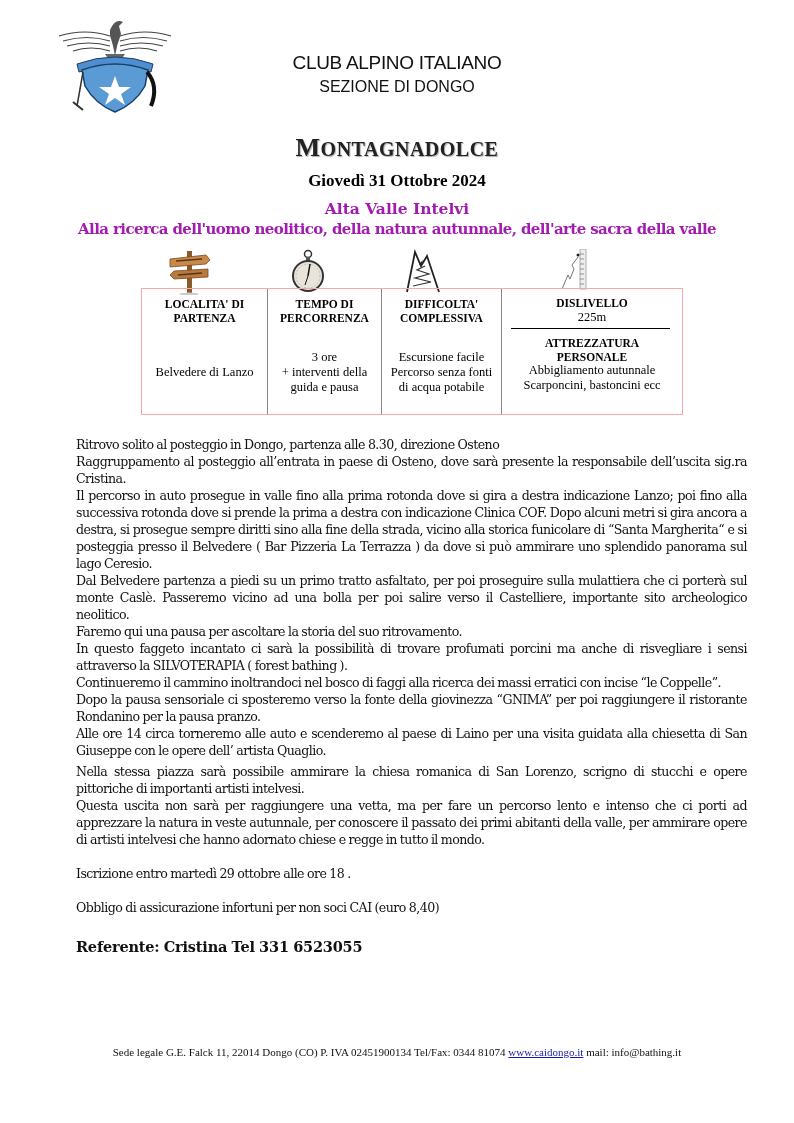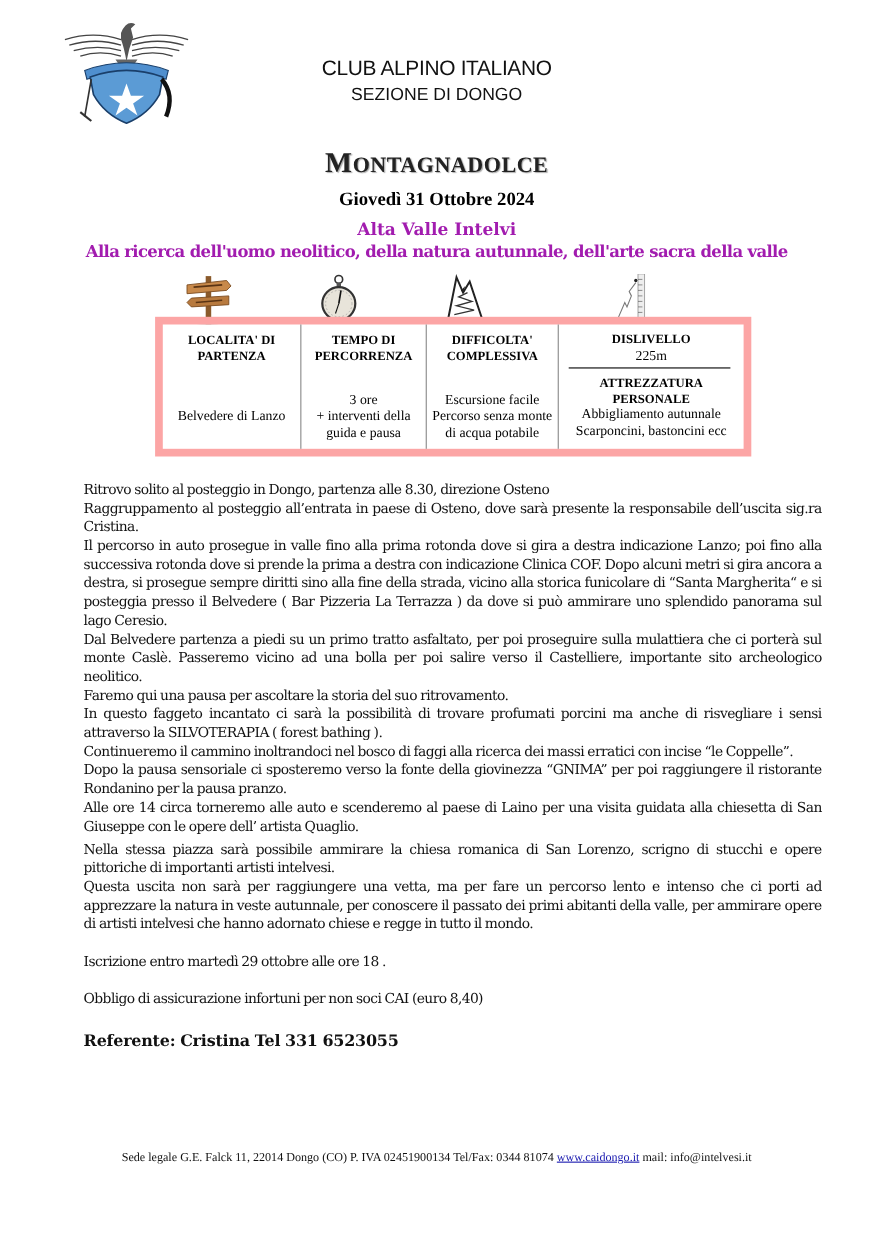--- a/index.html
+++ b/index.html
@@ -21,21 +21,21 @@
   .date { position: absolute; top: 171px; left: 0; width: 794px; text-align: center;
           font-family: "Liberation Serif", serif; font-weight: bold; font-size: 17px; }
 
   .red { color: #a21caf; font-family: "DejaVu Serif", serif; font-weight: bold;
          position: absolute; left: 0; width: 794px; text-align: center; }
   .subtitle { top: 199px; font-size: 15.5px; }
   .tagline { top: 220px; font-size: 15px; letter-spacing: -0.6px; }
 
   .icon-box { position: absolute; }
   .tbl { position: absolute; left: 141px; top: 288px; width: 542px; height: 127px;
-         border: 7px solid #fca5a5; display: flex; font-family: "Liberation Serif", serif; }
+         border: 1px solid #fca5a5; display: flex; font-family: "Liberation Serif", serif; }
   .col { border-right: 1px solid #888; position: relative; text-align: center; }
   .col:last-child { border-right: none; }
   .c1 { width: 126px; } .c2 { width: 114px; } .c3 { width: 120px; } .c4 { flex: 1; }
   .hdr { position: absolute; top: 8px; left: 0; right: 0; font-weight: bold; font-size: 11.5px; line-height: 14px; }
   .val { position: absolute; left: 0; right: 0; font-size: 12.5px; line-height: 15px; }
   .c1 .val { top: 76px; }
   .c2 .val, .c3 .val { top: 61px; }
   .c4 .hdr { top: 7px; }
   .c4 .dis { position: absolute; top: 21px; left: 0; right: 0; font-size: 12.5px; }
   .c4 .rule { position: absolute; top: 39px; left: 9px; right: 12px; border-top: 1px solid #000; }
@@ -157,21 +157,21 @@
       <div>guida e pausa</div>
     </div>
   </div>
   <div class="col c3">
     <div class="hdr">
       <div>DIFFICOLTA'</div>
       <div>COMPLESSIVA</div>
     </div>
     <div class="val">
       <div>Escursione facile</div>
-      <div>Percorso senza monte</div>
+      <div>Percorso senza fonti</div>
       <div>di acqua potabile</div>
     </div>
   </div>
   <div class="col c4">
     <div class="hdr">DISLIVELLO</div>
     <div class="dis">225m</div>
     <div class="rule"></div>
     <div class="att">
       <div>ATTREZZATURA</div>
       <div>PERSONALE</div>
@@ -199,14 +199,14 @@
   <p>Iscrizione entro  martedì 29 ottobre alle ore 18 .</p>
   <div class="gap"></div>
   <p>Obbligo di assicurazione infortuni  per non soci CAI (euro 8,40)</p>
   <div class="gap" style="height:10px;"></div>
   <p class="ref">Referente:  Cristina  Tel 331 6523055</p>
 </div>
 
 <div class="footer">
   <span>Sede legale G.E. Falck 11, 22014 Dongo (CO)  P. IVA  02451900134 Tel/Fax: 0344 81074 </span>
   <a>www.caidongo.it</a>
-  <span>  mail: info@intelvesi.it</span>
+  <span>  mail: info@bathing.it</span>
 </div>
 
 </body></html>

